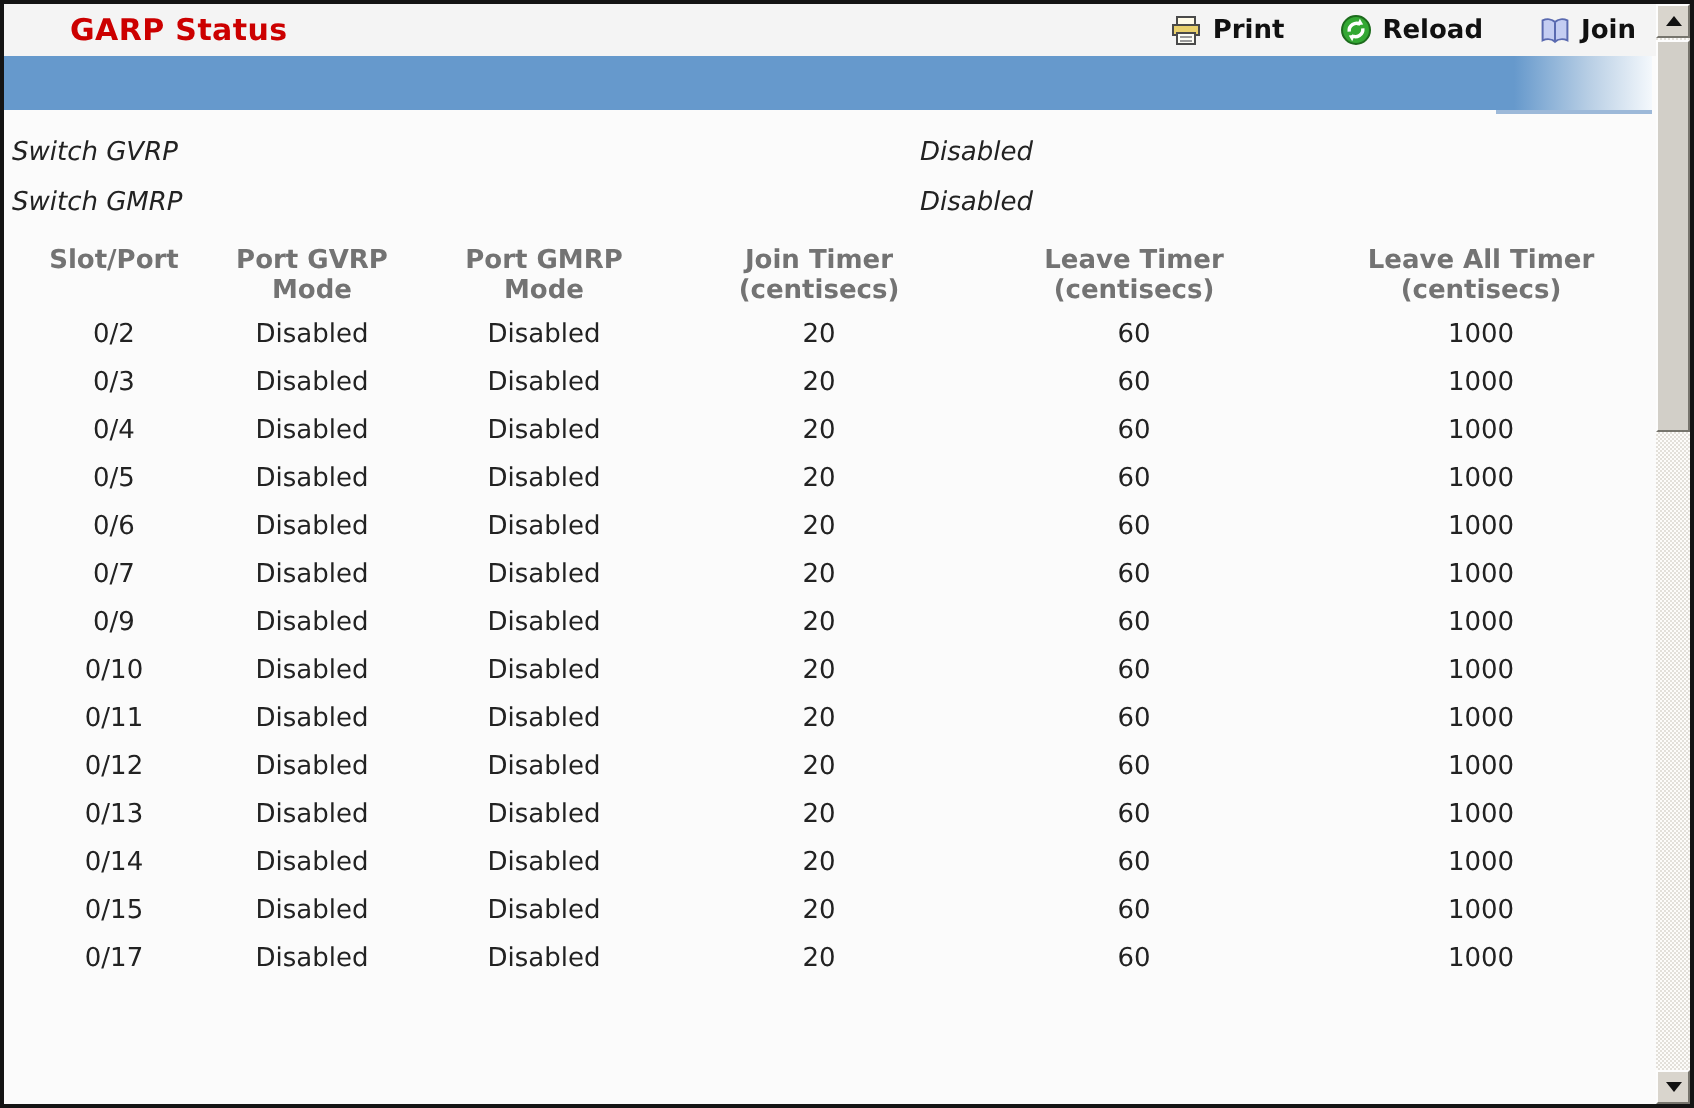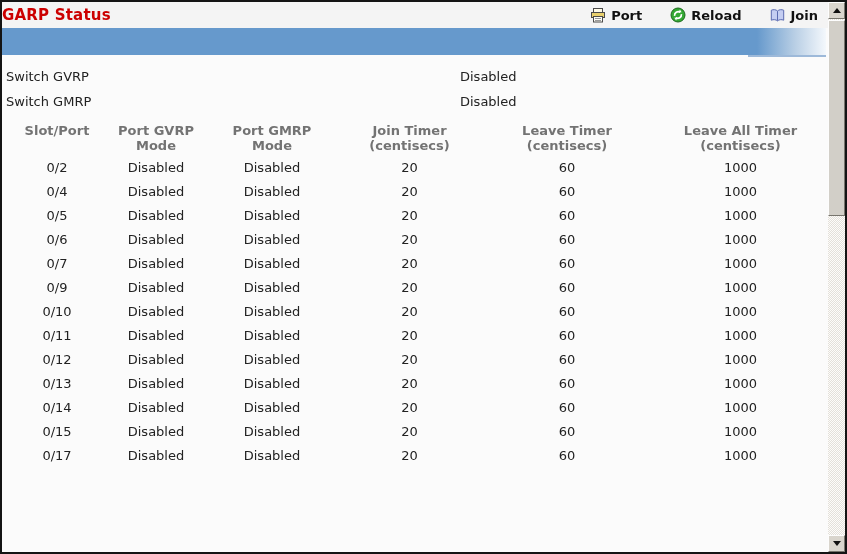--- a/index.html
+++ b/index.html
@@ -4,35 +4,35 @@
 <style>
   html,body { margin:0; padding:0; background:#fff; }
   .frame {
     position:relative; width:847px; height:554px; box-sizing:border-box;
     border:2px solid #141414; background:#fbfbfb; overflow:hidden;
     font-family:"DejaVu Sans", "Liberation Sans", sans-serif;
     --bar-blue:#6699cc; --title-red:#cc0000;
   }
   
   .topbar { height:26px; background:#f4f4f4; display:flex; align-items:center; }
-  .page-title { color:var(--title-red,#cc0000); font-weight:bold; font-size:15px; letter-spacing:.2px; white-space:nowrap; }
+  .page-title { color:var(--title-red,#cc0000); font-weight:bold; font-size:15px; margin-left:33px; letter-spacing:.2px; white-space:nowrap; }
   .toolbar { margin-left:auto; margin-right:27px; display:flex; gap:27px; align-items:center; }
   .tool-btn { display:flex; align-items:center; gap:5px; font-weight:bold; font-size:13px; color:#111; cursor:pointer; white-space:nowrap; }
   .tool-btn .ico { display:inline-flex; width:17px; height:16px; align-items:center; justify-content:center; }
 
   
   .accentbar {
     position:relative; height:27px; margin-right:19px;
     background:linear-gradient(to right, var(--bar-blue,#6699cc) 0px, var(--bar-blue,#6699cc) 755px, #b9cfe5 793px, #f4f8fc 100%);
   }
   .accentbar::after { content:""; position:absolute; right:0; bottom:-2px; width:78px; height:2px; background:#9db9d9; }
 
   
   .content { padding:10px 0 0 2px; }
-  .status-line { position:relative; height:25px; font-size:13px; color:#222; }
+  .status-line { position:relative; height:25px; font-size:13px; color:#222;font-style:italic; }
   .status-label { position:absolute; left:2px; top:4px; }
   .status-value { position:absolute; left:456px; top:4px; }
 
   table.garp { border-collapse:collapse; table-layout:fixed; width:820px; margin-top:2px; font-size:13px; color:#222; }
   table.garp th { font-weight:bold; color:#737373; text-align:center; vertical-align:top; padding:6px 0 3px 0; font-size:13px; line-height:15px; }
   table.garp td { text-align:center; height:24px; padding:0; line-height:24px; white-space:nowrap; }
 
   
   .scrollbar { position:absolute; top:0; right:0; width:17px; height:550px; background:#efece7; }
   .sb-btn {
@@ -65,21 +65,21 @@
       <div class="tool-btn">
         <span class="ico">
           <svg width="16" height="15" viewBox="0 0 16 15">
             <rect x="3.5" y="0.5" width="9" height="4" fill="#fffbe8" stroke="#4a4a4a"></rect>
             <rect x="1.5" y="4.5" width="13" height="5" fill="#e9d06c" stroke="#4a4a4a"></rect>
             <rect x="3.5" y="8.5" width="9" height="5.5" fill="#fdfdf6" stroke="#4a4a4a"></rect>
             <line x1="5" y1="10.5" x2="11" y2="10.5" stroke="#999"></line>
             <line x1="5" y1="12.5" x2="11" y2="12.5" stroke="#999"></line>
           </svg>
         </span>
-        <span>Port</span>
+        <span>Print</span>
       </div>
       <div class="tool-btn">
         <span class="ico">
           <svg width="16" height="16" viewBox="0 0 16 16">
             <circle cx="8" cy="8" r="7" fill="#33a833" stroke="#1c6b1c"></circle>
             <path d="M4.6 8.8 a3.7 3.7 0 0 1 5.6-3.6" fill="none" stroke="#fff" stroke-width="1.7"></path>
             <path d="M11.4 7.2 a3.7 3.7 0 0 1 -5.6 3.6" fill="none" stroke="#fff" stroke-width="1.7"></path>
             <path d="M9.9 2.4 l1.7 2.9 -3.1 .3 z" fill="#fff"></path>
             <path d="M6.1 13.6 l-1.7 -2.9 3.1 -.3 z" fill="#fff"></path>
           </svg>
@@ -151,20 +151,28 @@
       <tbody id="rows-body">
           <tr>
             <td>0/2</td>
             <td>Disabled</td>
             <td>Disabled</td>
             <td>20</td>
             <td>60</td>
             <td>1000</td>
           </tr>
           <tr>
+            <td>0/3</td>
+            <td>Disabled</td>
+            <td>Disabled</td>
+            <td>20</td>
+            <td>60</td>
+            <td>1000</td>
+          </tr>
+          <tr>
             <td>0/4</td>
             <td>Disabled</td>
             <td>Disabled</td>
             <td>20</td>
             <td>60</td>
             <td>1000</td>
           </tr>
           <tr>
             <td>0/5</td>
             <td>Disabled</td>

